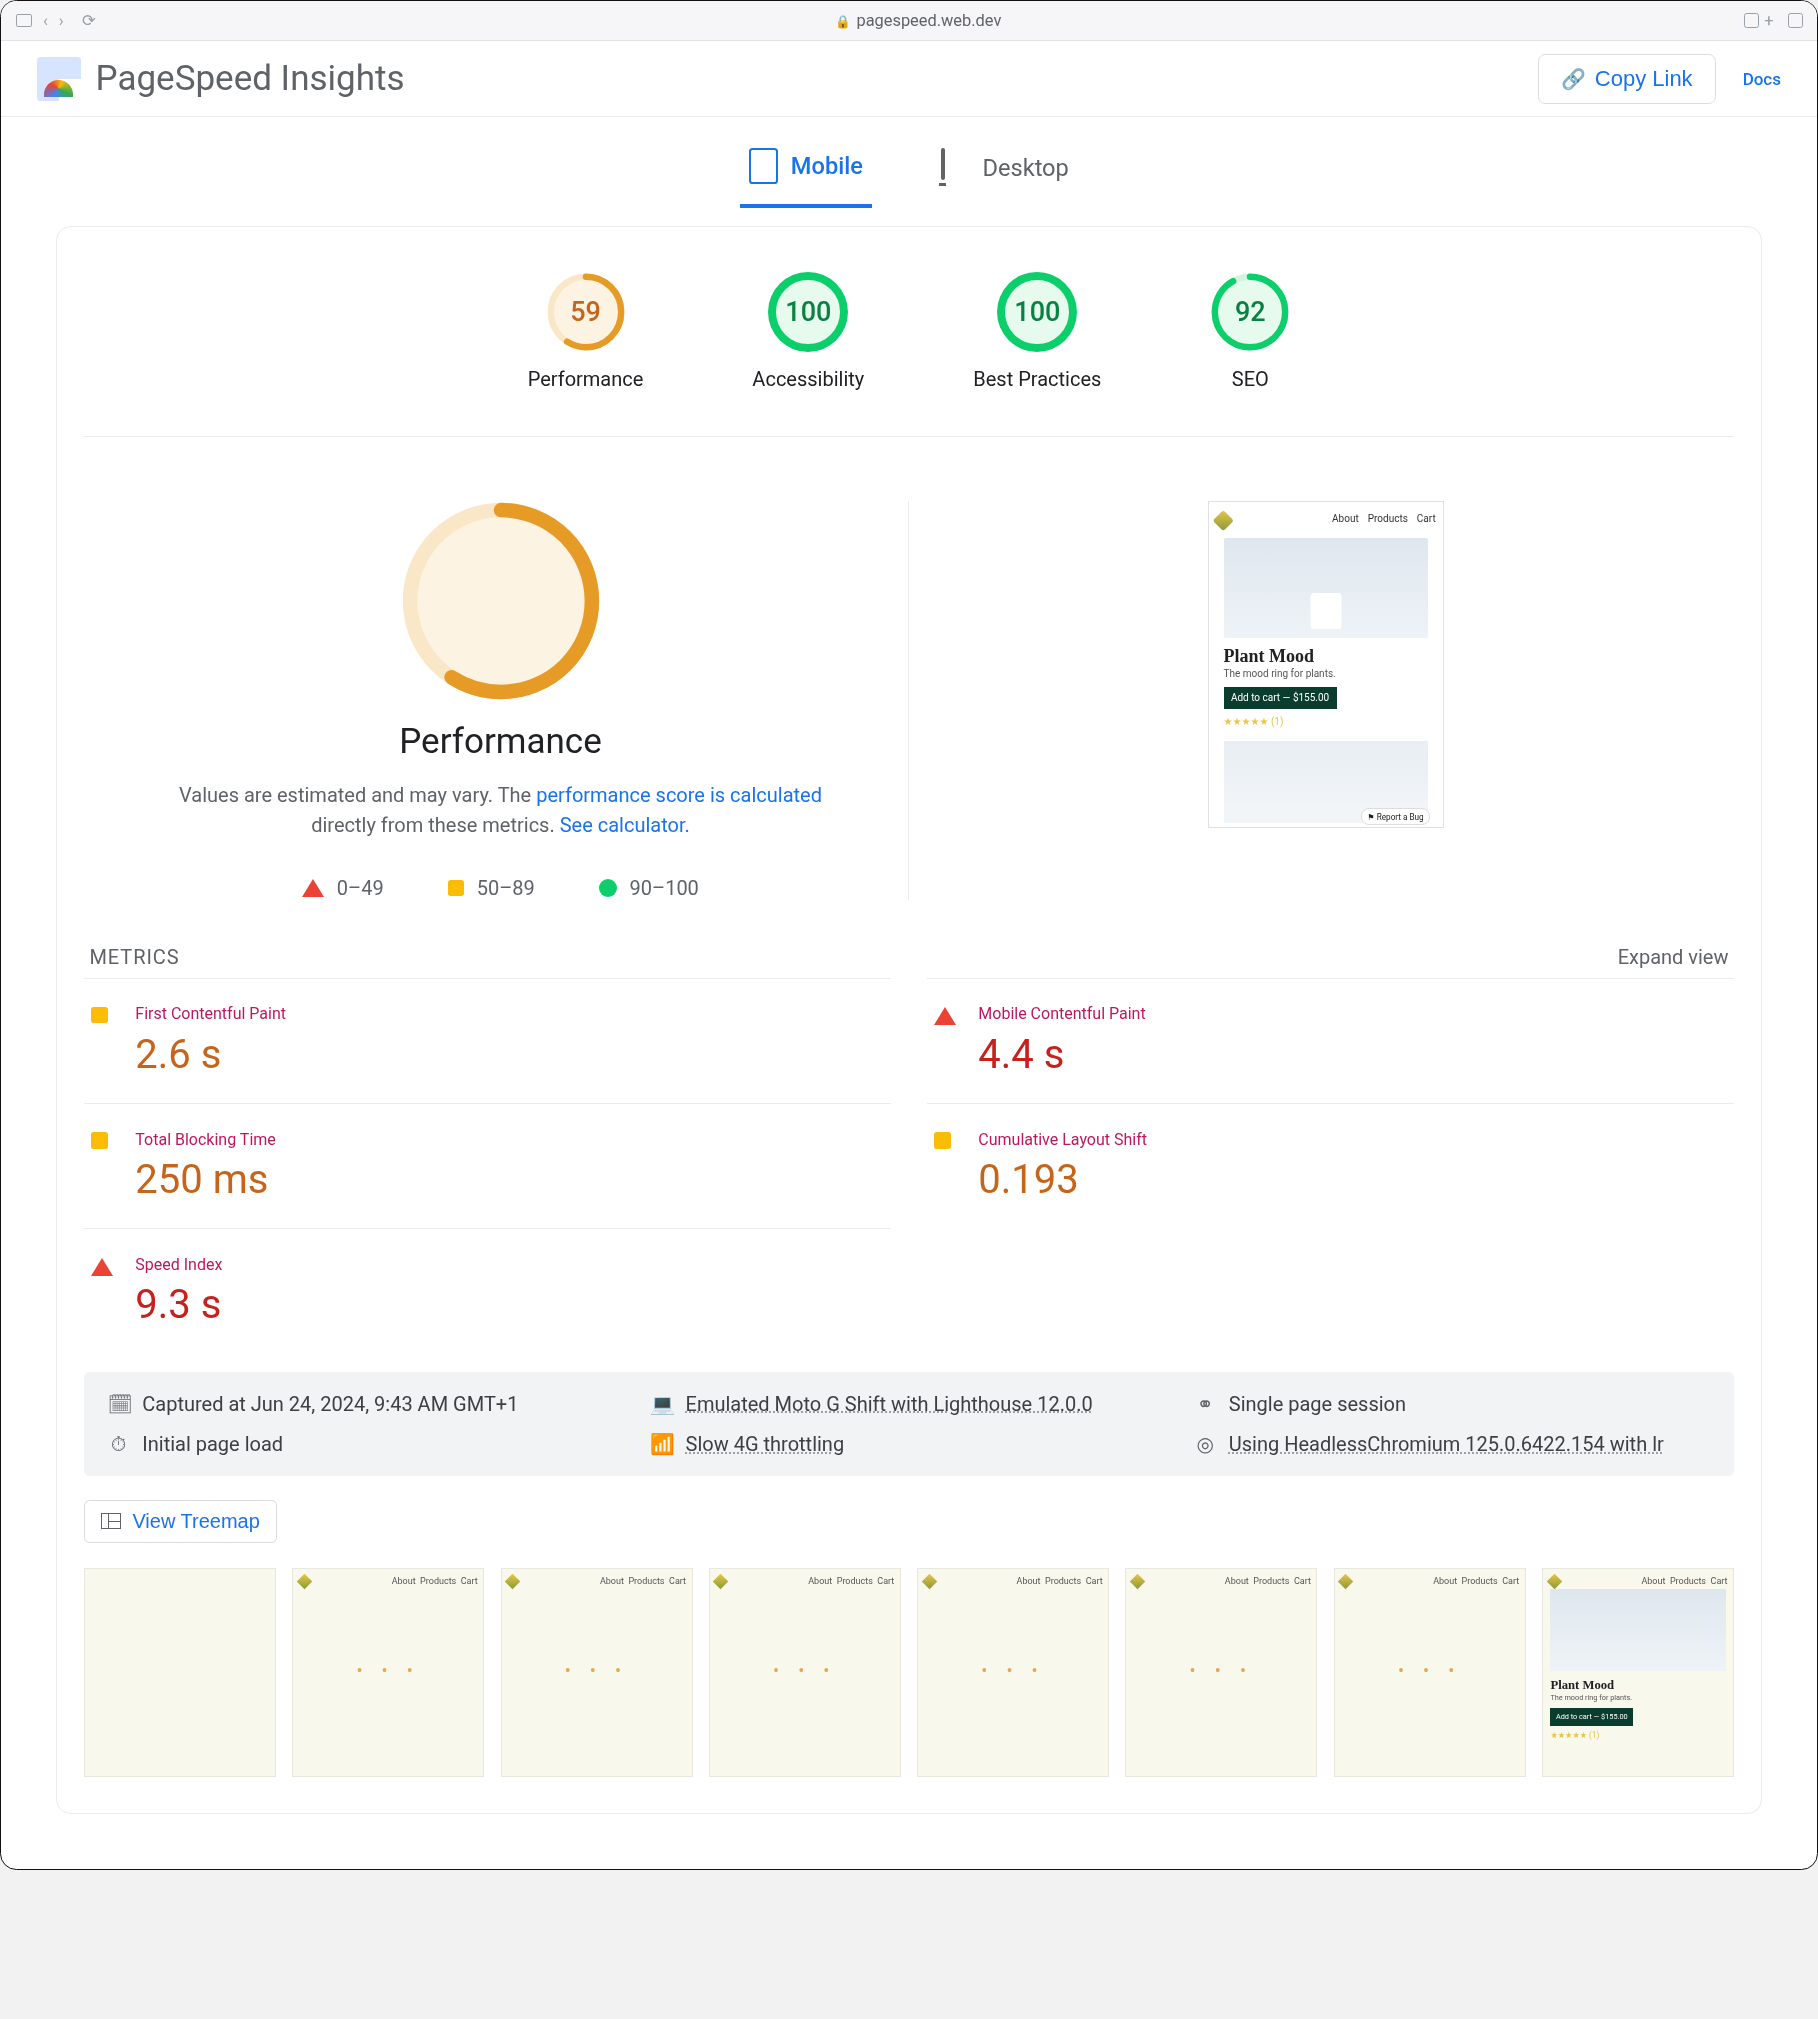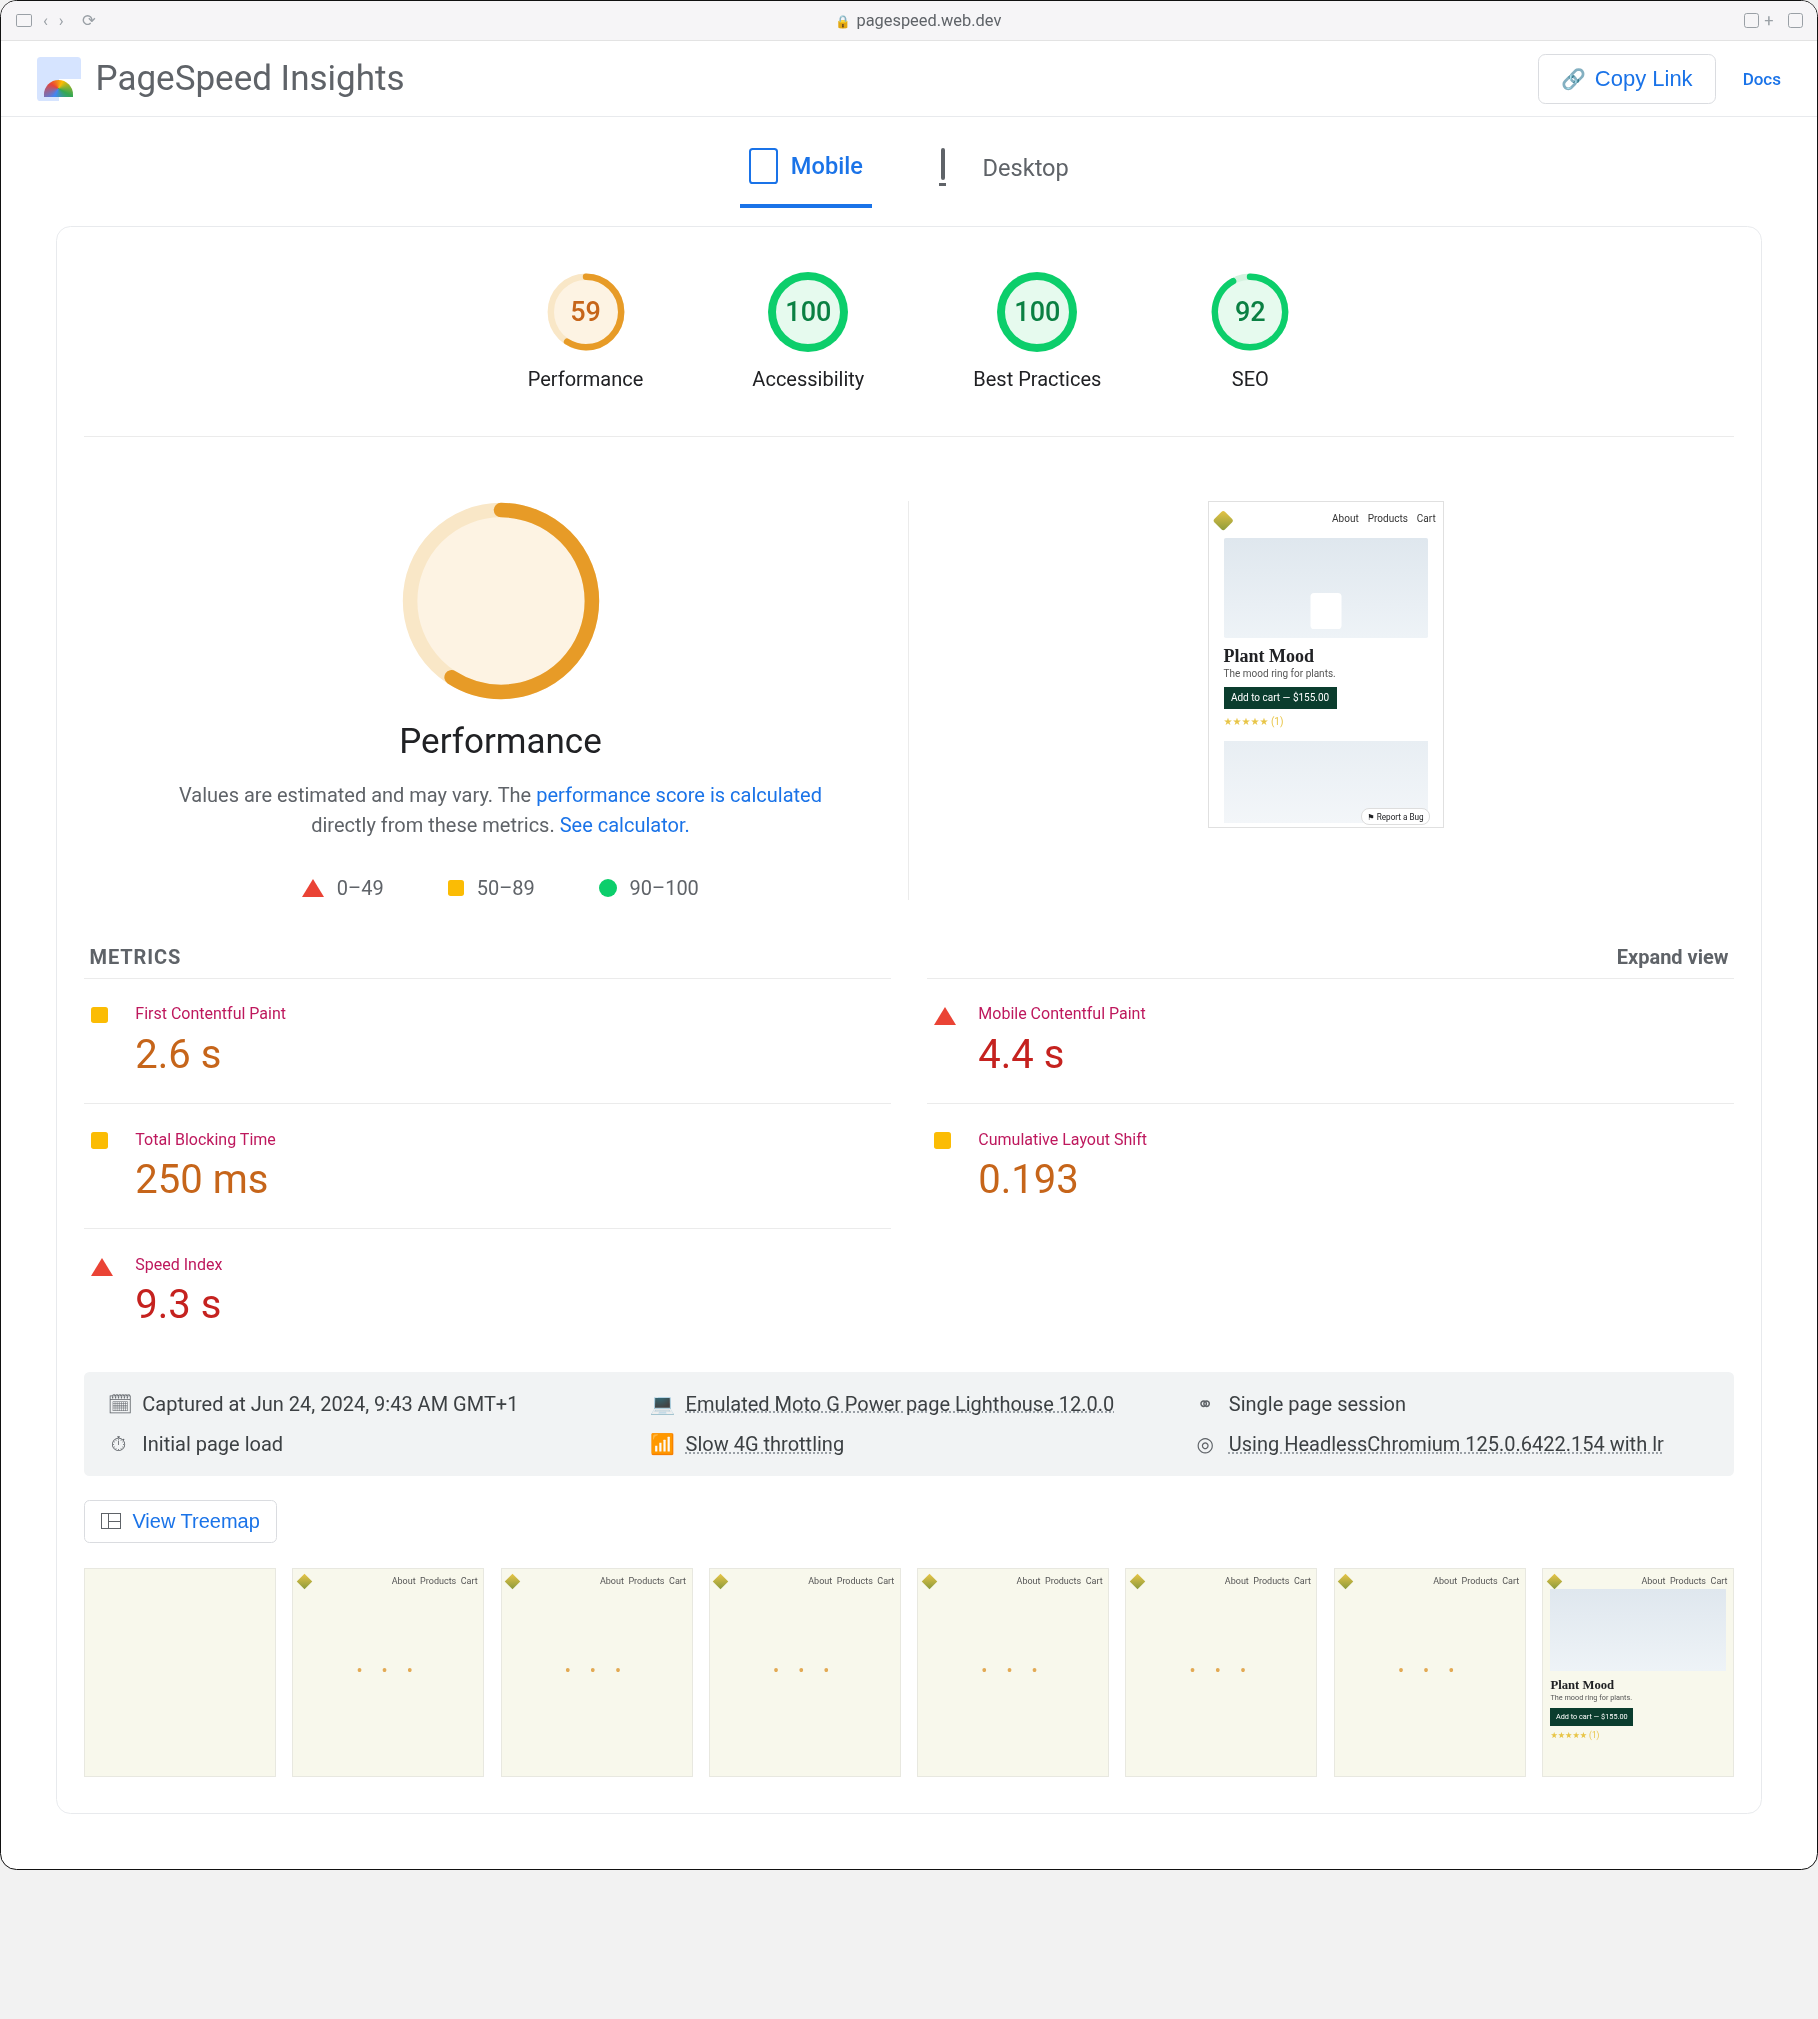--- a/index.html
+++ b/index.html
@@ -71,21 +71,21 @@
   .mock-phone .mp-img{ margin:11px 7.3px 7.3px; height:100px; background:linear-gradient(#dfe7ee,#eef3f7); position:relative; border-radius:1.8px;}
   .mock-phone .mp-img:after{ content:""; position:absolute; left:50%; bottom:9px; transform:translateX(-50%); width:31px; height:36px; background:#fff; border-radius:3.6px;}
   .mock-phone .mp-name{ font-family:Georgia,serif; font-size:18px; font-weight:700; margin:5.5px 7.3px 1.8px;}
   .mock-phone .mp-sub{ font-size:10px; color:#555; margin:0 7.3px 7.3px;}
   .mock-phone .mp-btn{ margin:0 7.3px; background:#0b3d2e; color:#fff; font-size:10px; padding:5.5px 7.3px; width:fit-content;}
   .mock-phone .mp-stars{ margin:7.3px; color:#e8c547; font-size:10px;}
   .mock-phone .mp-img2{ margin:14.5px 7.3px 0; height:82px; background:linear-gradient(#e8eef3,#f3f6f9); position:relative;}
   .mock-phone .mp-badge{ position:absolute; right:-1.8px; bottom:-1.8px; background:#fff; border:0.9px solid #ddd; font-size:8.2px; padding:2.7px 5.5px; border-radius:8px;}
 
   
-  .metrics-head{ display:flex; justify-content:space-between; padding:18px 5.5px 9px; color:#5f6368;font-weight:bold;}
+  .metrics-head{ display:flex; justify-content:space-between; padding:18px 5.5px 9px; color:#5f6368;}
   .metrics-head .mh-l{ font-size:20px; letter-spacing:0.9px;}
   .metrics-head .mh-r{ font-size:20px; color:#5f6368; cursor:pointer;}
   .metrics-grid{ display:grid; grid-template-columns:1fr 1fr; gap:0 36px;}
   .metric{ display:flex; gap:22px; padding:25.5px 7.3px; border-top:0.9px solid #ebebeb;}
   .metric .m-ico{ width:22px; padding-top:2.7px;}
   .metric .m-body .m-name{ font-size:16px; color:#be185d;}
   .metric .m-body .m-val{ font-size:40px; margin-top:7.3px;}
   .val-avg{ color:#c6651a;}
   .val-bad{ color:#c5221f;}
 
@@ -302,21 +302,21 @@
         </div>
       </div>
 
     <div class="capture-box">
       <div class="cb">
           <span class="cbi">🗓</span>
           <span>Captured at Jun 24, 2024, 9:43 AM GMT+1</span>
         </div>
       <div class="cb">
           <span class="cbi">💻</span>
-          <a href="#">Emulated Moto G Power page Lighthouse 12.0.0</a>
+          <a href="#">Emulated Moto G Shift with Lighthouse 12.0.0</a>
         </div>
       <div class="cb">
           <span class="cbi">⚭</span>
           <span>Single page session</span>
         </div>
       <div class="cb">
           <span class="cbi">⏱</span>
           <span>Initial page load</span>
         </div>
       <div class="cb">

